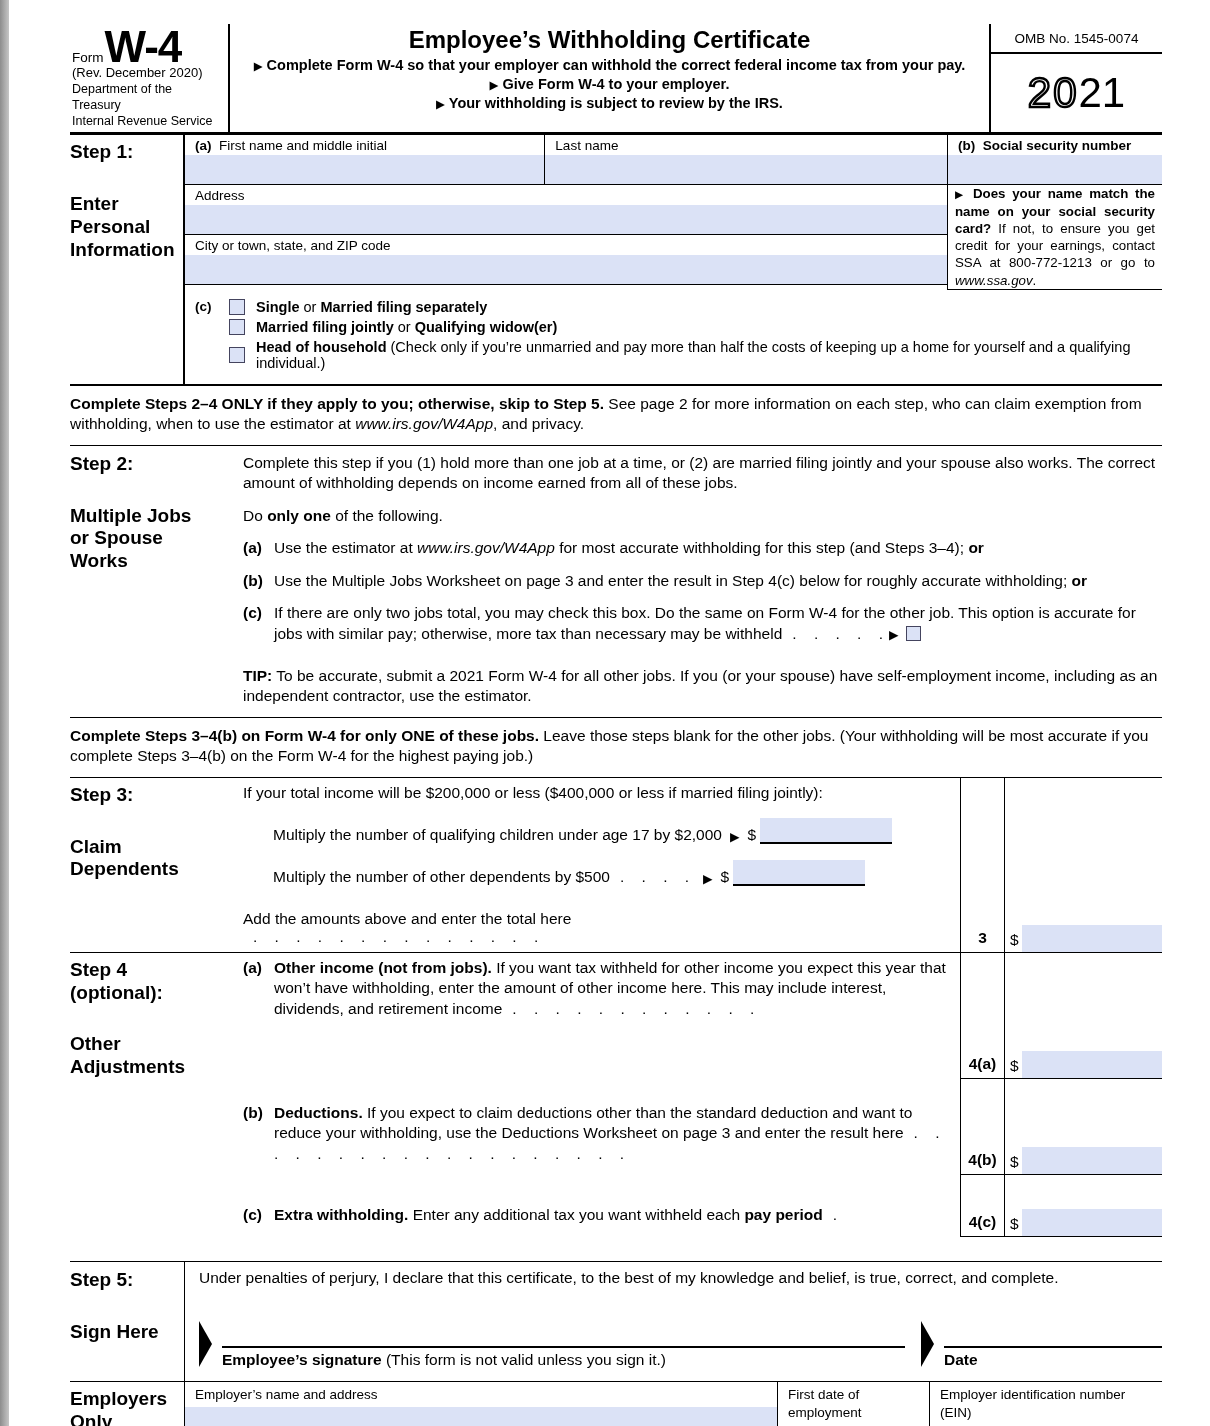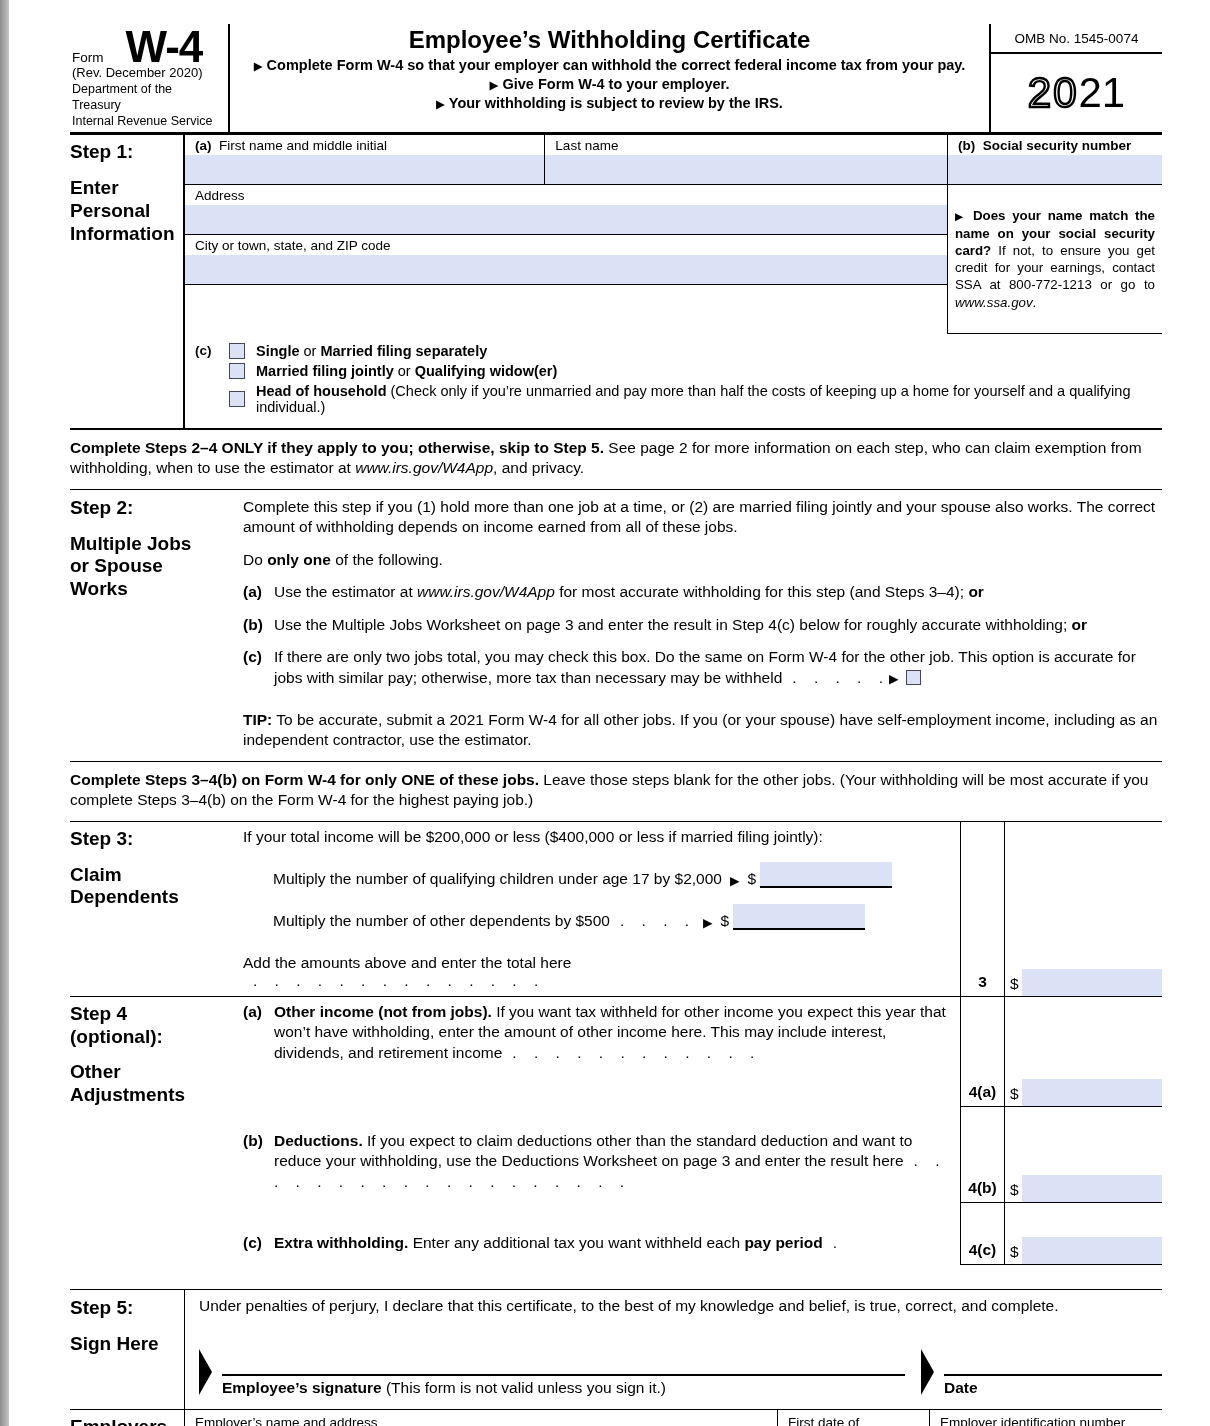--- a/index.html
+++ b/index.html
@@ -7,51 +7,51 @@
   html,body{ margin:0; padding:0; background:#fff; width:1210px; height:1426px; overflow:hidden; }
   body{ font-family:"Liberation Sans","DejaVu Sans",sans-serif; color:#000; position:relative; font-size:15.5px; }
   .scan-edge{ position:absolute; left:0; top:0; width:9px; height:100%; background:linear-gradient(90deg,#8d8d8d,#c6c6c6); }
   .page{ position:absolute; left:70px; top:24px; width:1092px; }
   .b{ font-weight:700; } .i{ font-style:italic; }
   .arrow{ font-size:.8em; }
 
   
   .hdr{ display:flex; border-bottom:3px solid #000; }
   .hdr-left{ width:160px; border-right:2px solid #000; padding:4px 6px 3px 2px; }
-  .form-line{ display:flex; align-items:baseline; gap:22px; }
+  .form-line{ display:flex; align-items:baseline; gap:1px; }
   .form-word{ font-size:13.5px; }
   .w4{ font-size:44px; font-weight:900; letter-spacing:-1px; line-height:.85; }
   .rev{ font-size:13px; margin-top:0; }
   .dept{ font-size:12.5px; line-height:1.25; margin-top:2px; }
   .hdr-center{ flex:1; text-align:center; padding:2px 8px 6px; }
   .title{ font-size:24px; font-weight:700; }
   .hb{ font-size:14.5px; font-weight:700; margin-top:3px; }
   .hdr-right{ width:173px; border-left:2px solid #000; display:flex; flex-direction:column; }
   .omb{ font-size:13.5px; text-align:center; padding:7px 2px 6px; border-bottom:2px solid #000; }
   .year{ flex:1; display:flex; align-items:center; justify-content:center; font-size:42px; font-weight:400; }
   .year .out{ color:#fff; -webkit-text-stroke:2.4px #000; letter-spacing:2px; }
 
   
   .s1{ display:flex; border-bottom:2px solid #000; }
   .s1-label{ width:115px; border-right:2px solid #000; padding:6px 6px 0 0; }
   .step-t{ font-size:19px; font-weight:700; line-height:1.2; }
-  .step-sub{ font-size:19px; font-weight:700; line-height:1.2; margin-top:13px; }
+  .step-sub{ font-size:19px; font-weight:700; line-height:1.2; margin-top:29px; }
   .s1-body{ flex:1; display:flex; flex-direction:column; }
   .s1-top{ display:flex; }
   .s1-fields{ flex:1; display:flex; flex-direction:column; }
   .nrow{ display:flex; border-bottom:1.5px solid #000; }
   .fcell{ display:flex; flex-direction:column; }
   .flabel{ font-size:13.5px; padding:3px 4px 2px 10px; }
   .input{ background:var(--blue); height:29px; }
   .cell-first{ flex:1.02; border-right:1.5px solid #000; }
   .cell-last{ flex:1.14; }
   .frow{ border-bottom:1.5px solid #000; }
   .s1-right{ width:215px; border-left:1.5px solid #000; border-bottom:1.5px solid #000; display:flex; flex-direction:column; }
   .ssn-part{ border-bottom:1.5px solid #000; }
-  .note-ssn{ font-size:13.3px; line-height:1.3; padding:22px 7px; text-align:justify; }
+  .note-ssn{ font-size:13.3px; line-height:1.3; padding:0 7px; text-align:justify; }
   .c-area{ padding:5px 0 9px 10px; }
   .c-row{ display:flex; align-items:center; margin:4px 0; }
   .c-tag{ width:34px; font-size:13.5px; font-weight:700; flex:none; }
   .cbox{ width:16px; height:16px; background:var(--blue); border:1px solid #44445e; margin-right:11px; flex:none; }
   .c-text{ font-size:14.5px; }
 
   
   .note{ font-size:15.5px; line-height:1.32; padding:8px 0 10px; border-bottom:1.5px solid #000; }
   .note-top{ border-top:1.5px solid #000; }
 

